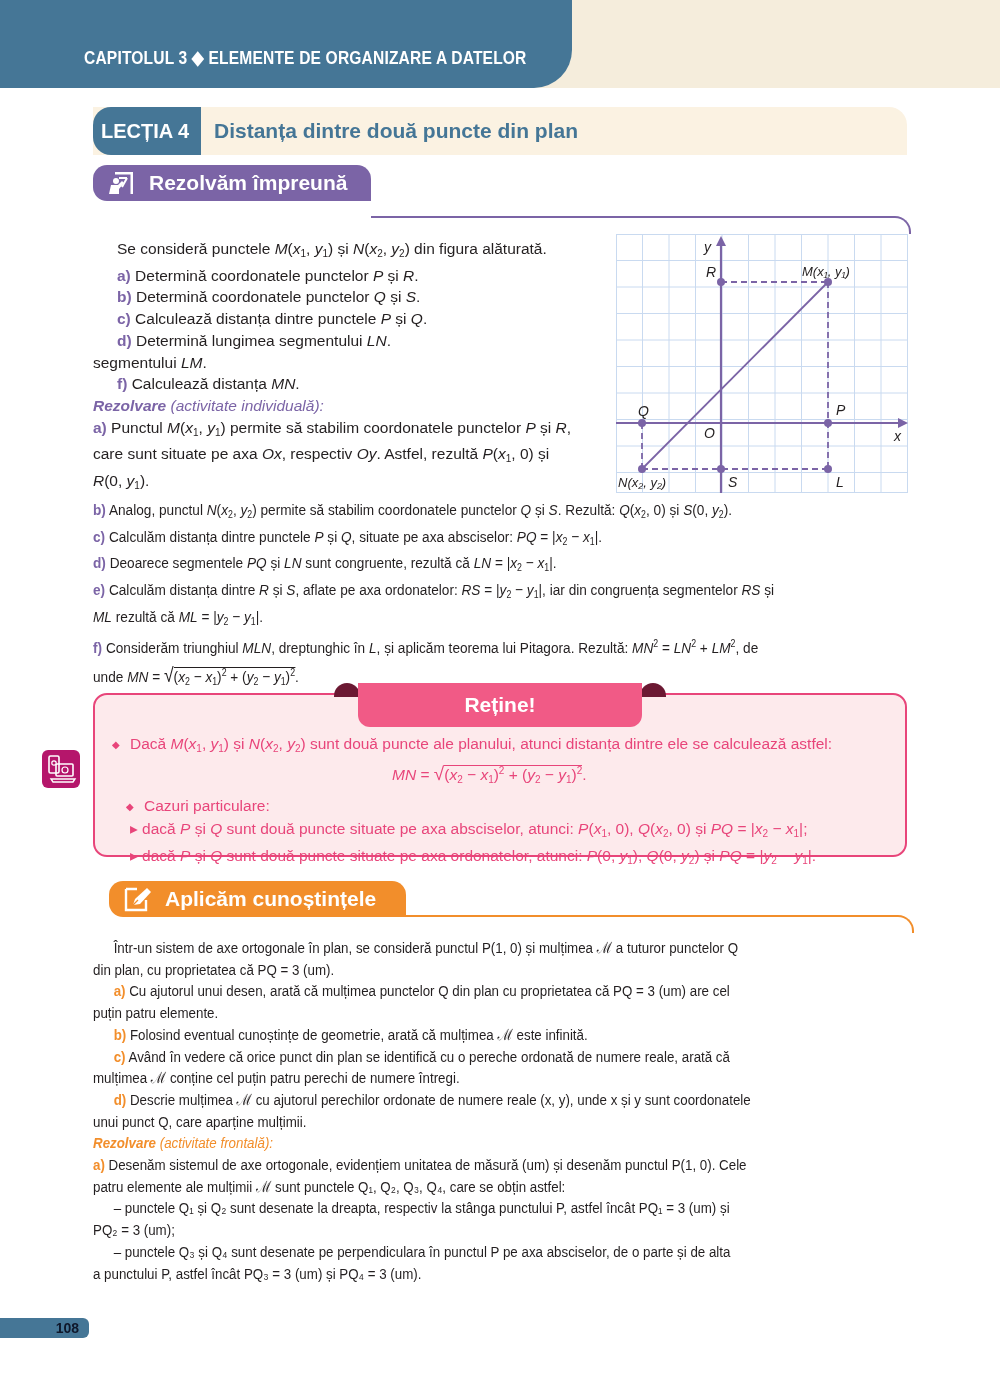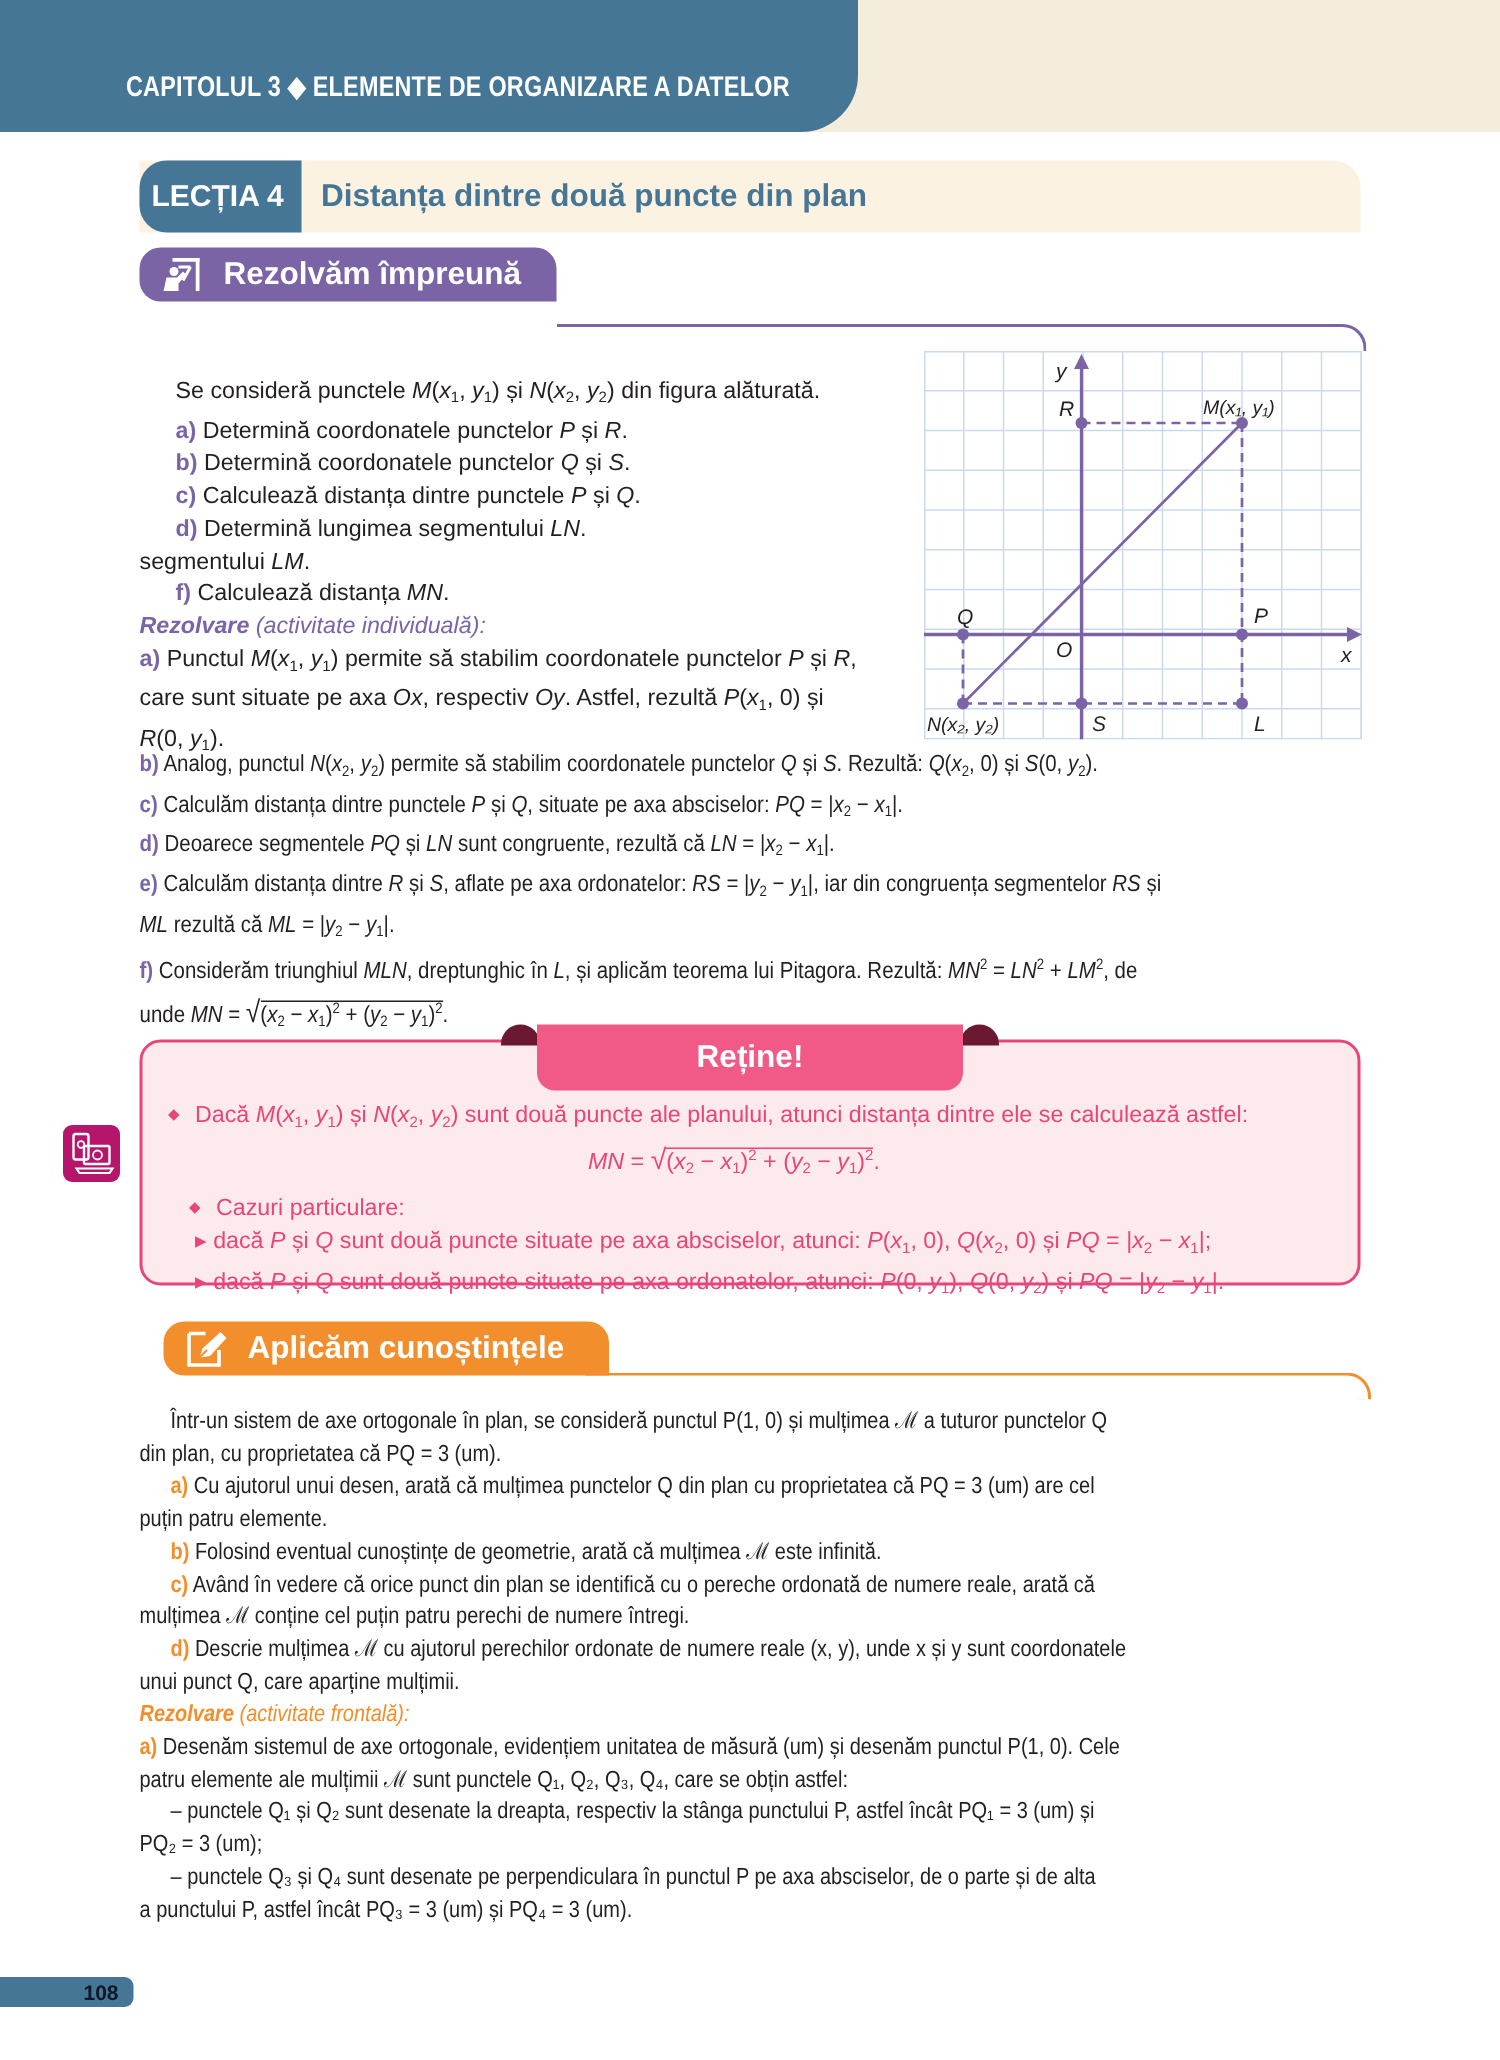--- a/index.html
+++ b/index.html
@@ -75,21 +75,21 @@
     <rect x="25.5" y="3" width="2.5" height="22" fill="#fff"></rect>
     <line x1="14" y1="9" x2="22" y2="9" stroke="#fff" stroke-width="2"></line>
     <line x1="22" y1="9" x2="17" y2="18" stroke="#fff" stroke-width="2"></line>
     <circle cx="11" cy="12" r="3" fill="#fff"></circle>
     <path d="M4 25 L6 16 L13 16 L17 12 L19 14 L14 20 L14 25 Z" fill="#fff"></path>
   </svg>
   <span>Rezolvăm împreună</span>
 </div>
 <div class="sec-line purple-line"></div>
 
-<div class="txt" style="left:93px; top:250px;">
+<div class="txt" style="left:93px; top:238px;">
   <p class="ind">Se consideră punctele <i>M</i>(<i>x</i><sub>1</sub>, <i>y</i><sub>1</sub>) și <i>N</i>(<i>x</i><sub>2</sub>, <i>y</i><sub>2</sub>) din figura alăturată.</p>
   <p class="ind"><span class="lbl-p">a)</span> Determină coordonatele punctelor <i>P</i> și <i>R</i>.</p>
   <p class="ind"><span class="lbl-p">b)</span> Determină coordonatele punctelor <i>Q</i> și <i>S</i>.</p>
   <p class="ind"><span class="lbl-p">c)</span> Calculează distanța dintre punctele <i>P</i> și <i>Q</i>.</p>
   <p class="ind"><span class="lbl-p">d)</span> Determină lungimea segmentului <i>LN</i>.</p>
   <p>segmentului <i>LM</i>.</p>
   <p class="ind"><span class="lbl-p">f)</span> Calculează distanța <i>MN</i>.</p>
   <p><span class="rez-p">Rezolvare</span> <span class="rez-p-sub">(activitate individuală):</span></p>
   <p><span class="lbl-p">a)</span> Punctul <i>M</i>(<i>x</i><sub>1</sub>, <i>y</i><sub>1</sub>) permite să stabilim coordonatele punctelor <i>P</i> și <i>R</i>,</p>
   <p>care sunt situate pe axa <i>Ox</i>, respectiv <i>Oy</i>. Astfel, rezultă <i>P</i>(<i>x</i><sub>1</sub>, 0) și</p>

